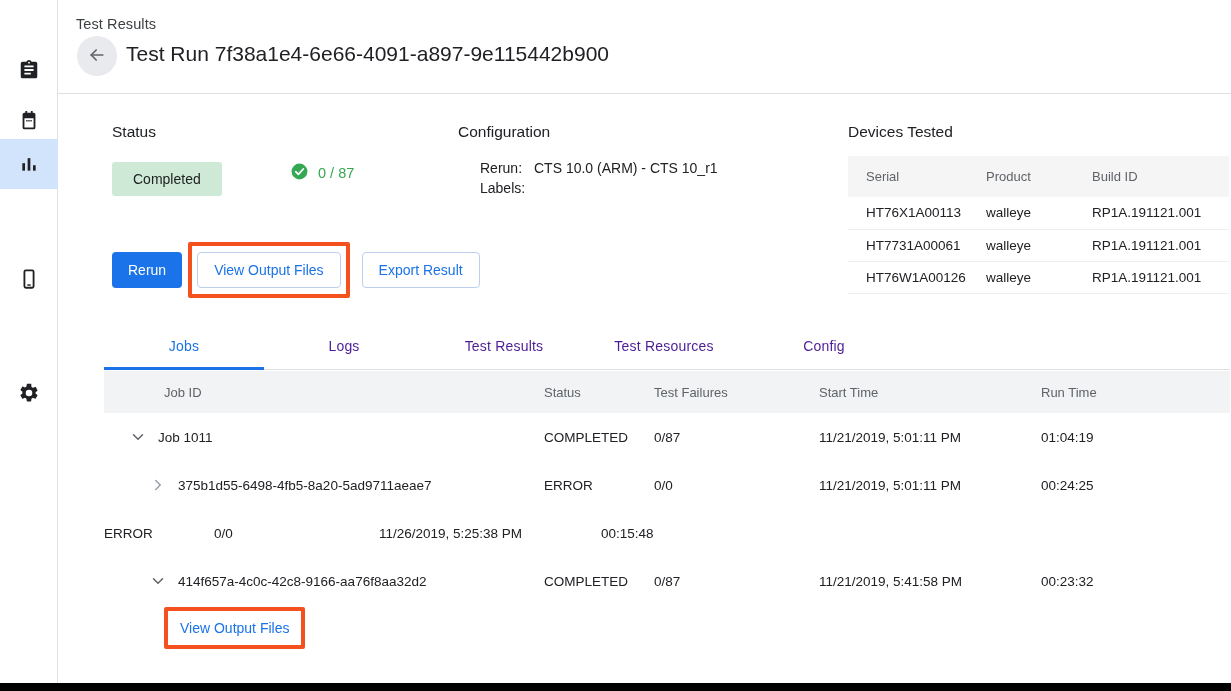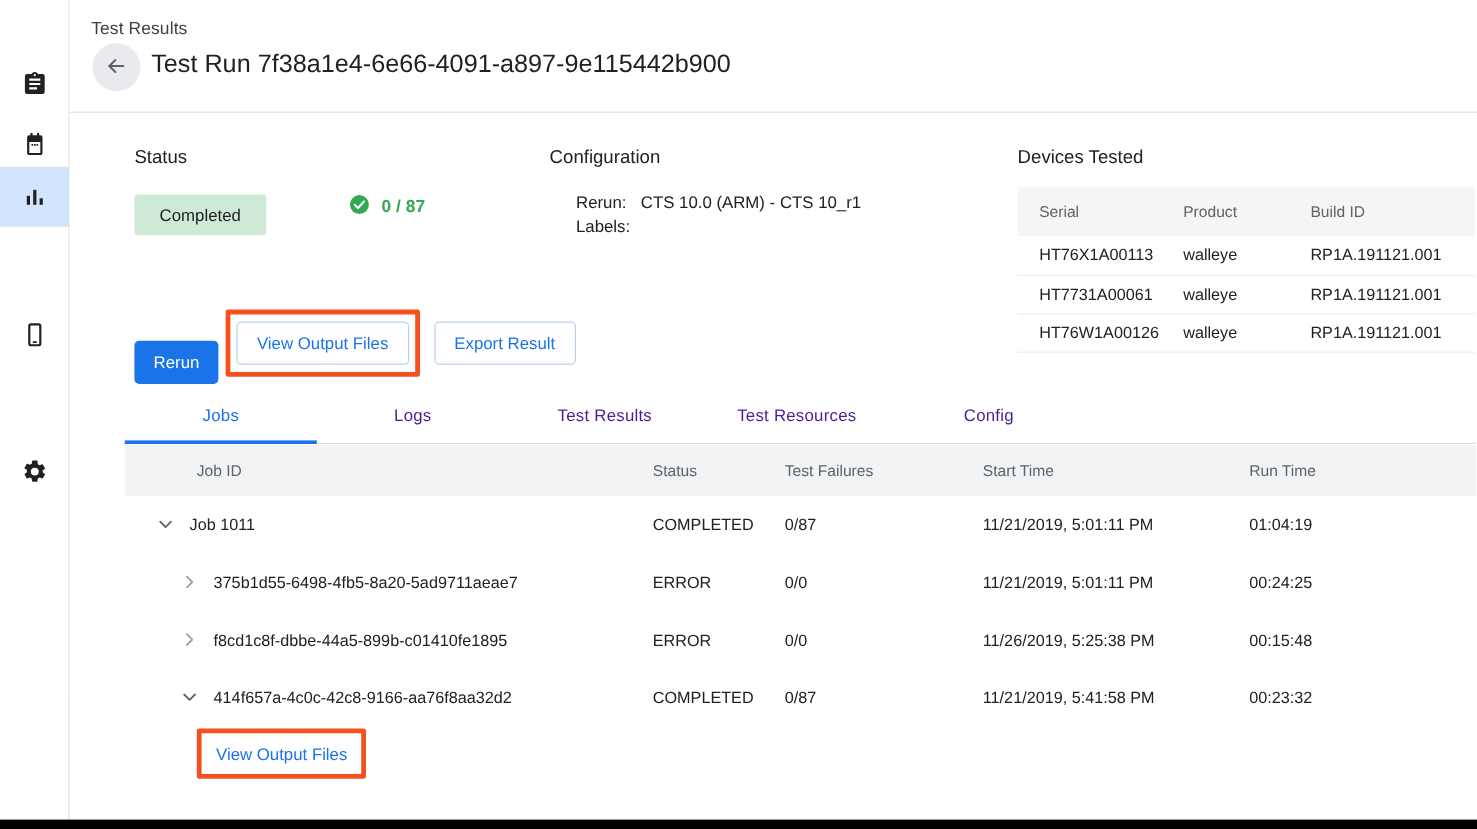--- a/index.html
+++ b/index.html
@@ -103,21 +103,21 @@
   }
   .pass-count {
     position: absolute;
     left: 232px; top: 68px;
     display: flex; align-items: center; gap: 9px;
     height: 22px;
   }
   .pass-count .num {
     color: #34a853;
     font-size: 14.5px;
-    font-weight: bold;
+    font-weight: normal;
   }
 
   
   #config-title { left: 400px; top: 29px; }
   .config-rows {
     position: absolute;
     left: 422px; top: 64px;
     font-size: 14px;
     color: #202124;
   }
@@ -157,21 +157,21 @@
   .actions { position: absolute; left: 54px; top: 158px; display: flex; align-items: center; }
   .btn {
     font-family: "Liberation Sans", sans-serif;
     font-size: 14px;
     height: 36px;
     border-radius: 4px;
     cursor: pointer;
     padding: 0 16px;
     white-space: nowrap;
   }
-  .btn-filled { background: #1a73e8; color: #fff; border: none; margin-top: 32px; }
+  .btn-filled { background: #1a73e8; color: #fff; border: none; }
   .btn-outline { background: #fff; color: #1a73e8; border: 1px solid #bcd0ee; }
 
   .annot-wrap { position: relative; display: inline-block; }
   .annot-box {
     position: absolute;
     border: 4px solid #f4511e;
     border-radius: 2px;
     pointer-events: none;
     box-sizing: border-box;
   }
@@ -430,28 +430,20 @@
             </span>
             <span class="job-label">375b1d55-6498-4fb5-8a20-5ad9711aeae7</span>
           </div>
           <div class="c-status">ERROR</div>
           <div class="c-fail">0/0</div>
           <div class="c-start">11/21/2019, 5:01:11 PM</div>
           <div class="c-run">00:24:25</div>
         </div>
 
         <div class="jobs-row">
-          <div class="c-job indent-1">
-            <span class="chev">
-              <svg width="18" height="18" viewBox="0 0 24 24" fill="none" stroke="#9aa0a6" stroke-width="2" stroke-linecap="round" stroke-linejoin="round">
-                  <polyline points="9,6 15,12 9,18"></polyline>
-                </svg>
-            </span>
-            <span class="job-label">f8cd1c8f-dbbe-44a5-899b-c01410fe1895</span>
-          </div>
           <div class="c-status">ERROR</div>
           <div class="c-fail">0/0</div>
           <div class="c-start">11/26/2019, 5:25:38 PM</div>
           <div class="c-run">00:15:48</div>
         </div>
 
         <div class="jobs-row">
           <div class="c-job indent-1">
             <span class="chev">
               <svg width="18" height="18" viewBox="0 0 24 24" fill="none" stroke="#5f6368" stroke-width="2" stroke-linecap="round" stroke-linejoin="round">

